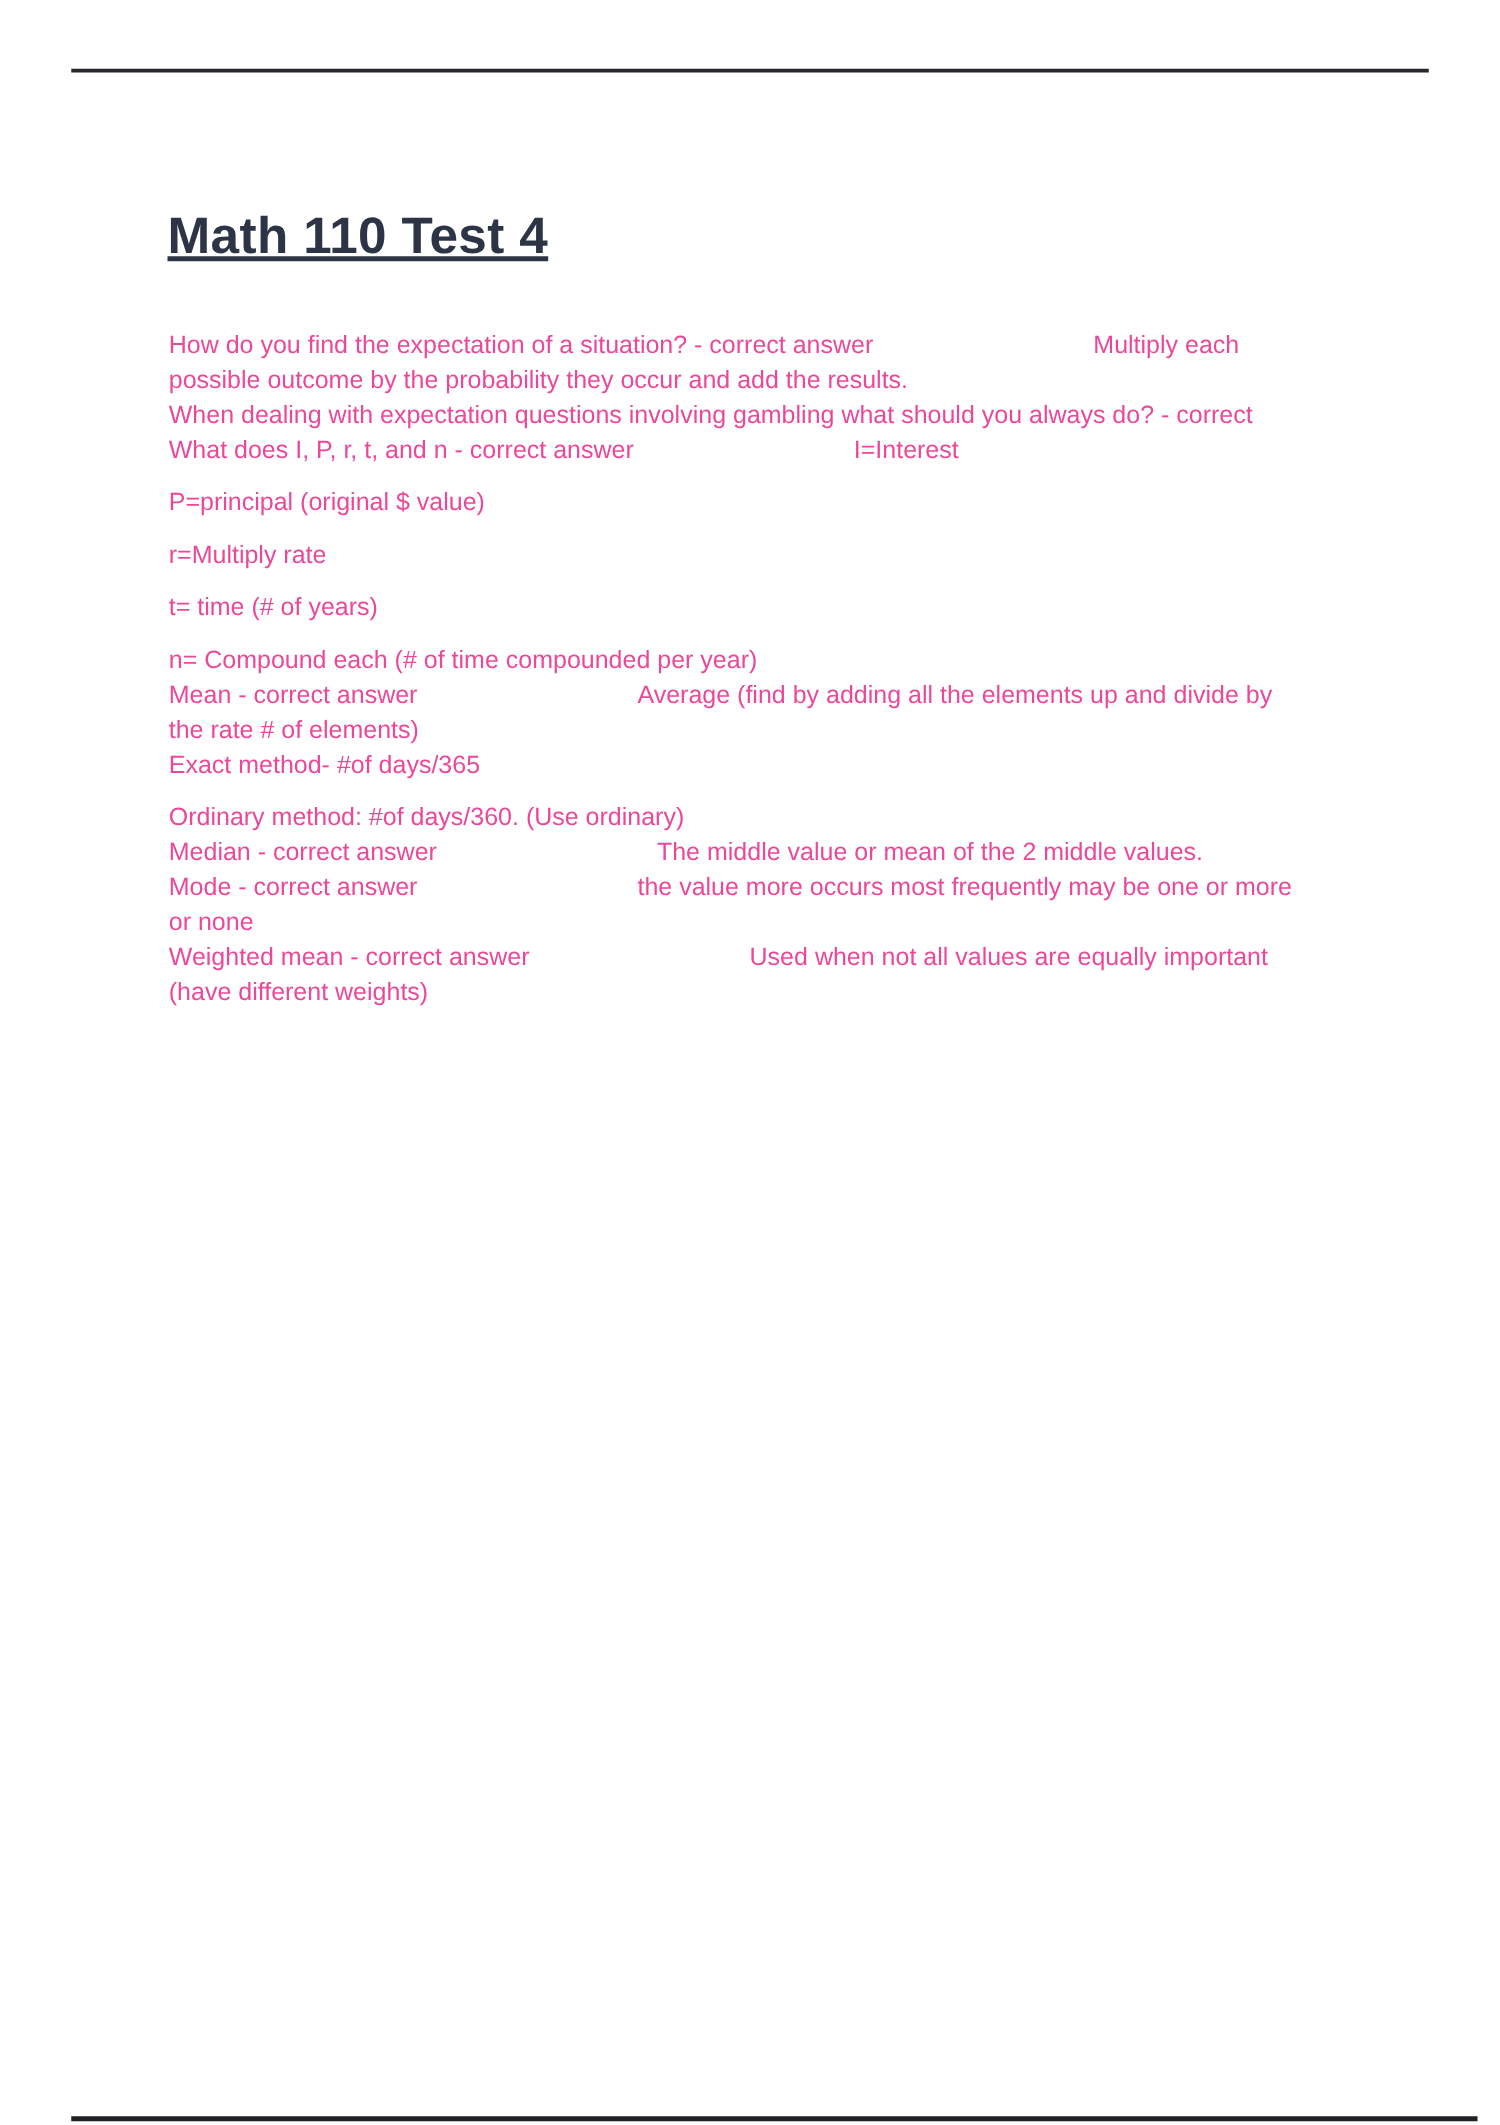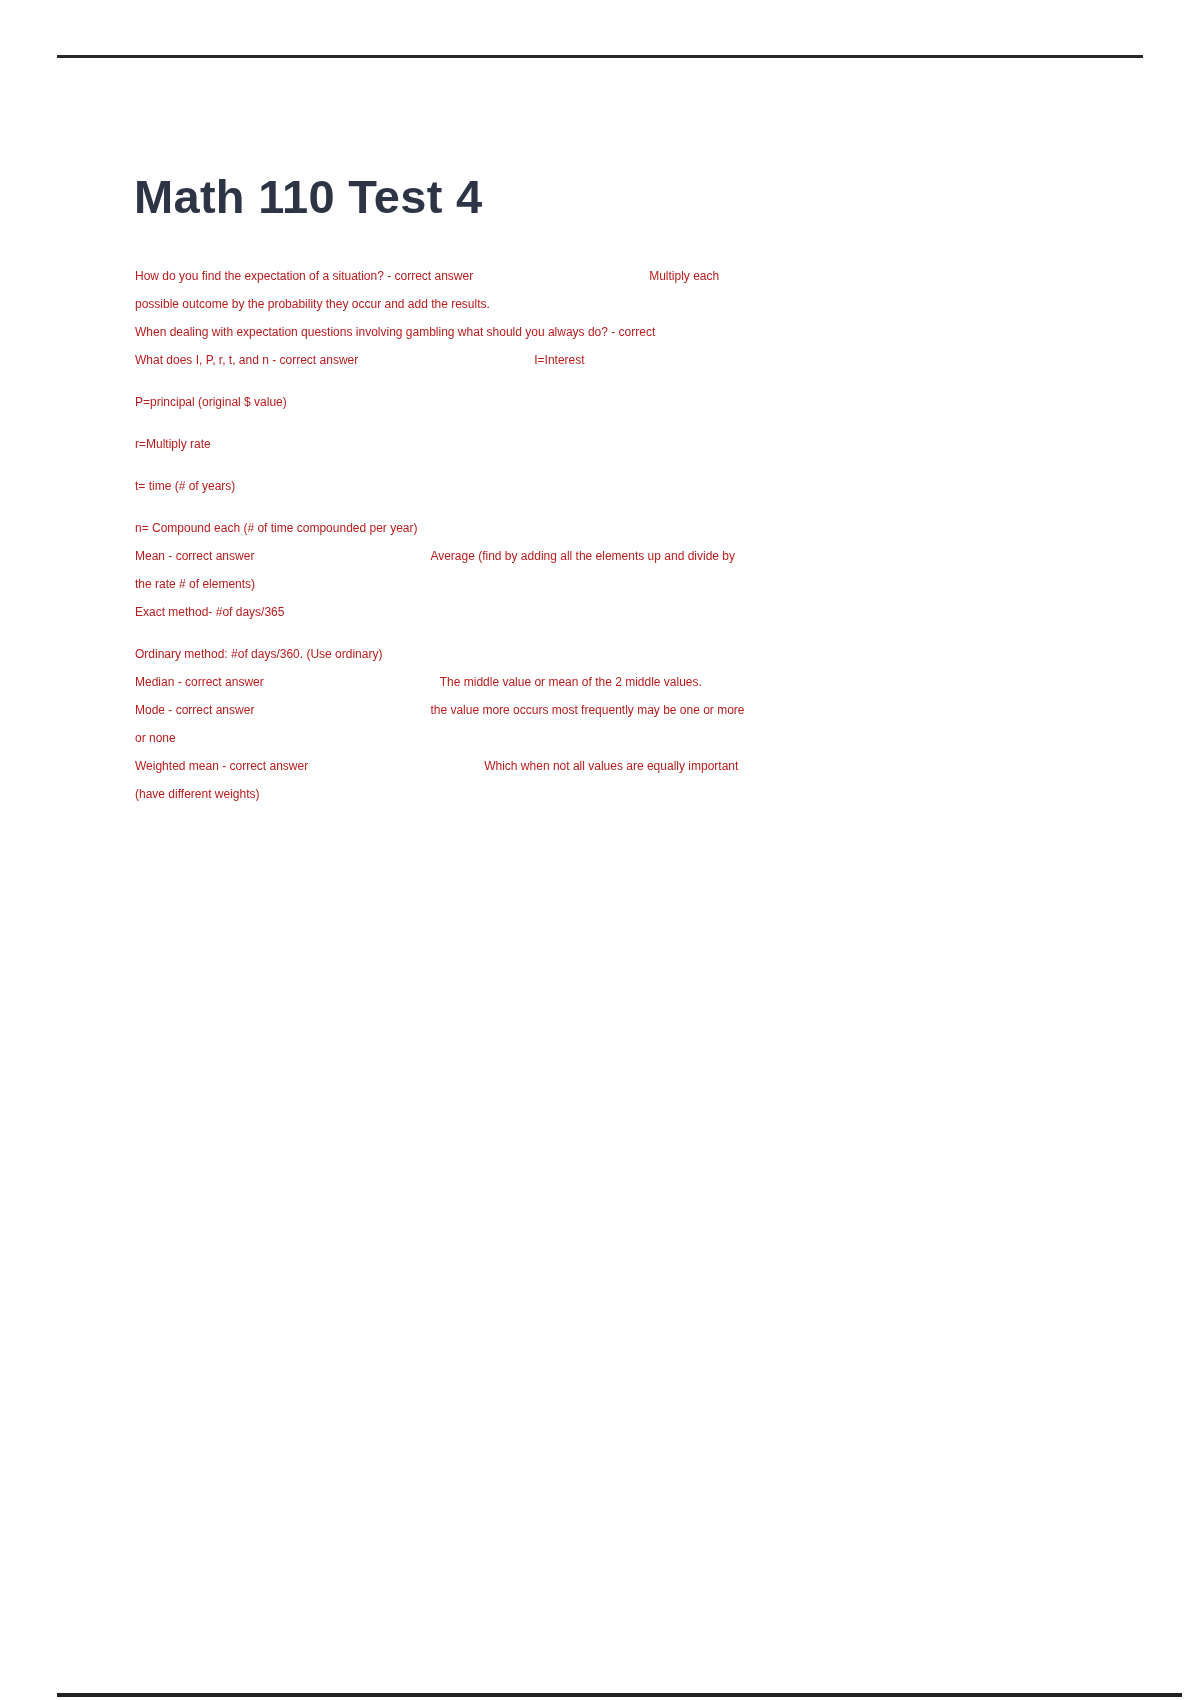--- a/index.html
+++ b/index.html
@@ -30,33 +30,34 @@
     left: 57px;
     top: 1693px;
     width: 1125px;
     height: 4px;
     background: #202125;
   }
   .title {
     position: absolute;
     left: 134px;
     top: 138px;
-    font-size: 47px;
+    font-size: 41px;
     font-weight: bold;
     letter-spacing: 0.3px;
     color: #2c3446;
+    text-decoration: underline;
   }
   .content {
     position: absolute;
     left: 135px;
     top: 262px;
     width: 963px;
-    font-size: 12px;
+    font-size: 20px;
     line-height: 28px;
-    color: #b91c1c;
+    color: #ec4899;
   }
   .block + .block {
   }
   .para + .para {
     margin-top: 14px;
   }
   .line {
     white-space: nowrap;
   }
   .tab {
@@ -131,21 +132,21 @@
 
     <div class="block">
       <div class="para">
         <div class="line"><span>Mode - correct answer</span><span class="tab"></span><span>the value more occurs most frequently may be one or more</span></div>
         <div class="line">or none</div>
       </div>
     </div>
 
     <div class="block">
       <div class="para">
-        <div class="line"><span>Weighted mean - correct answer</span><span class="tab"></span><span>Which when not all values are equally important</span></div>
+        <div class="line"><span>Weighted mean - correct answer</span><span class="tab"></span><span>Used when not all values are equally important</span></div>
         <div class="line">(have different weights)</div>
       </div>
     </div>
 
   </div>
 
   <div class="rule rule-bottom"></div>
 
 </div>
 

